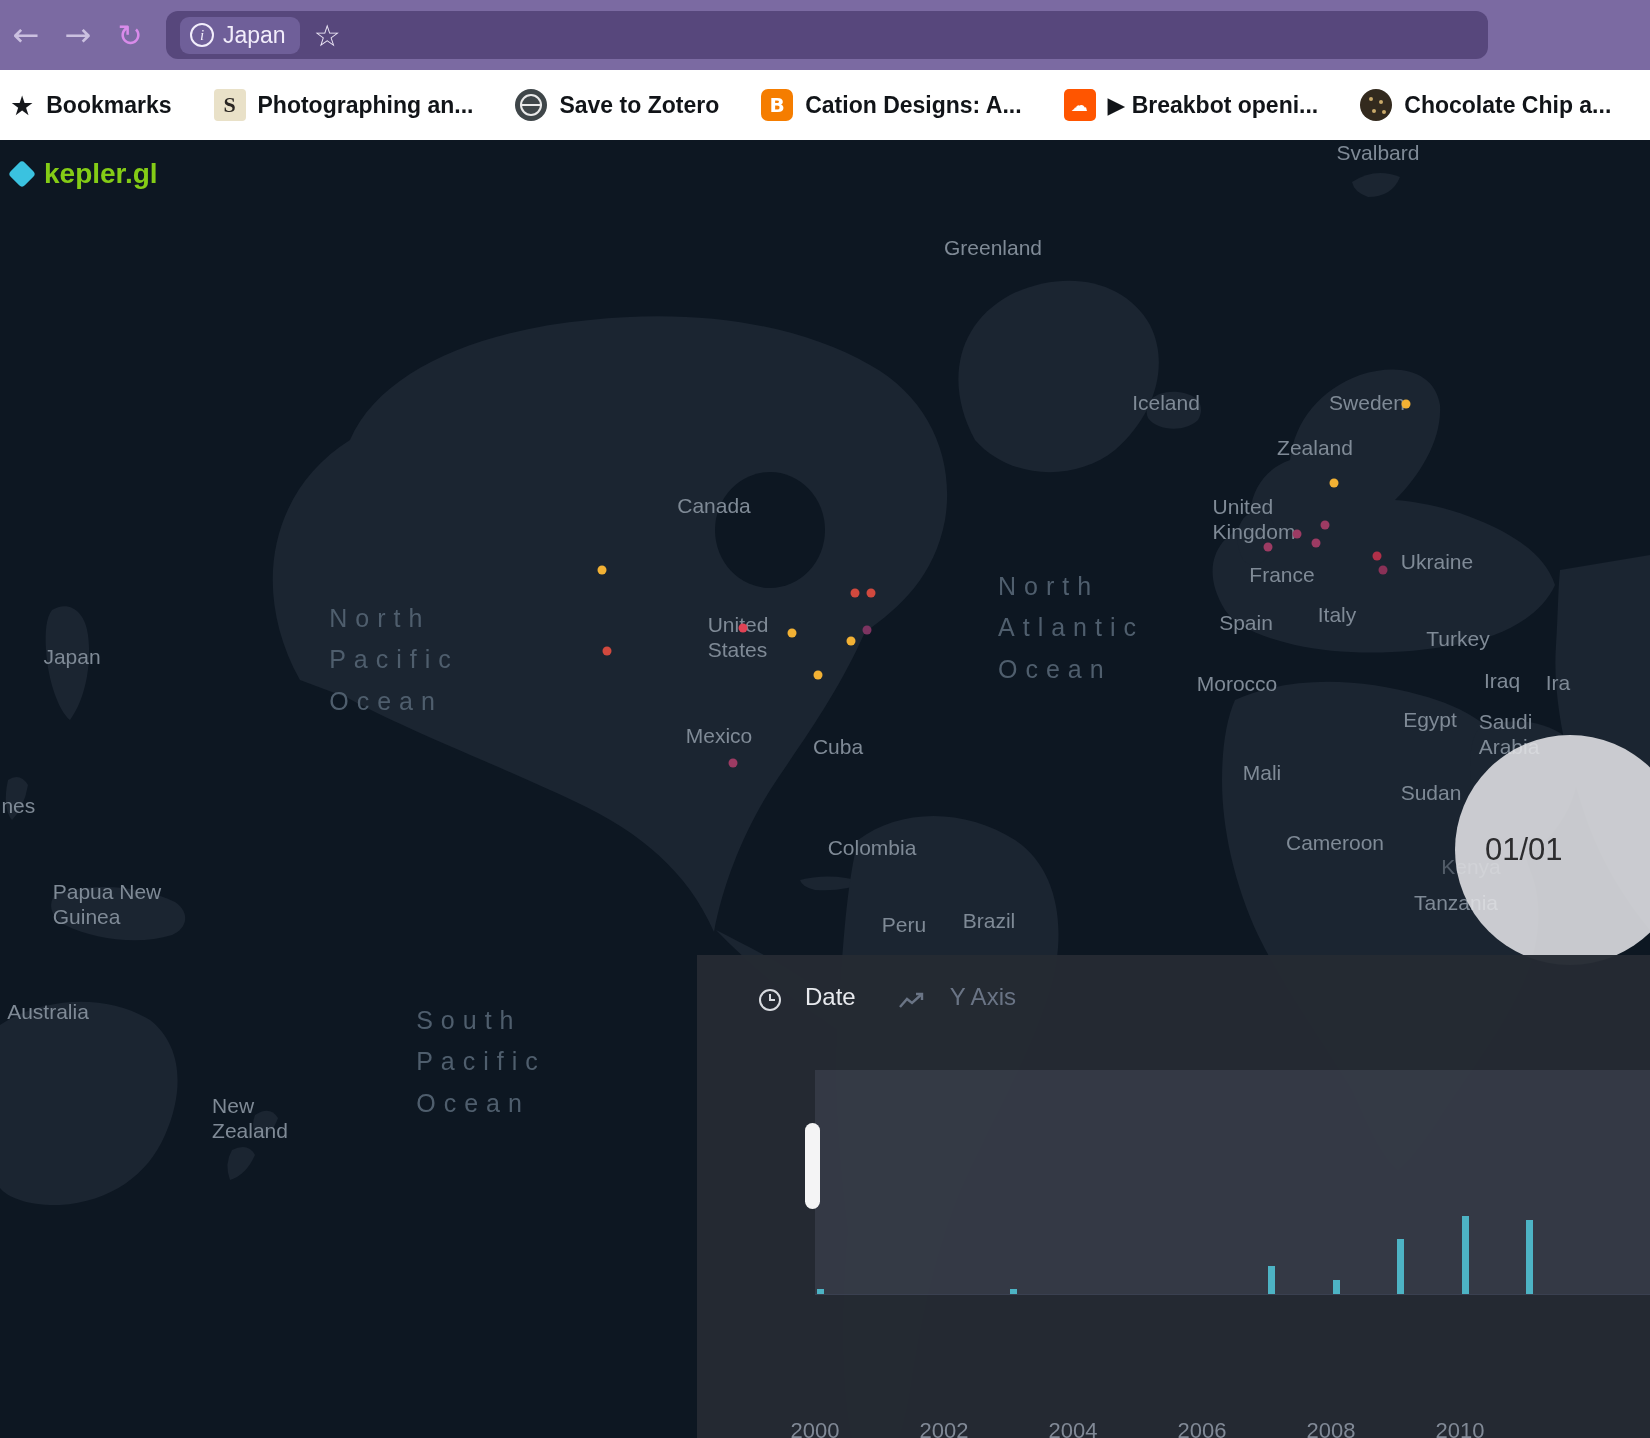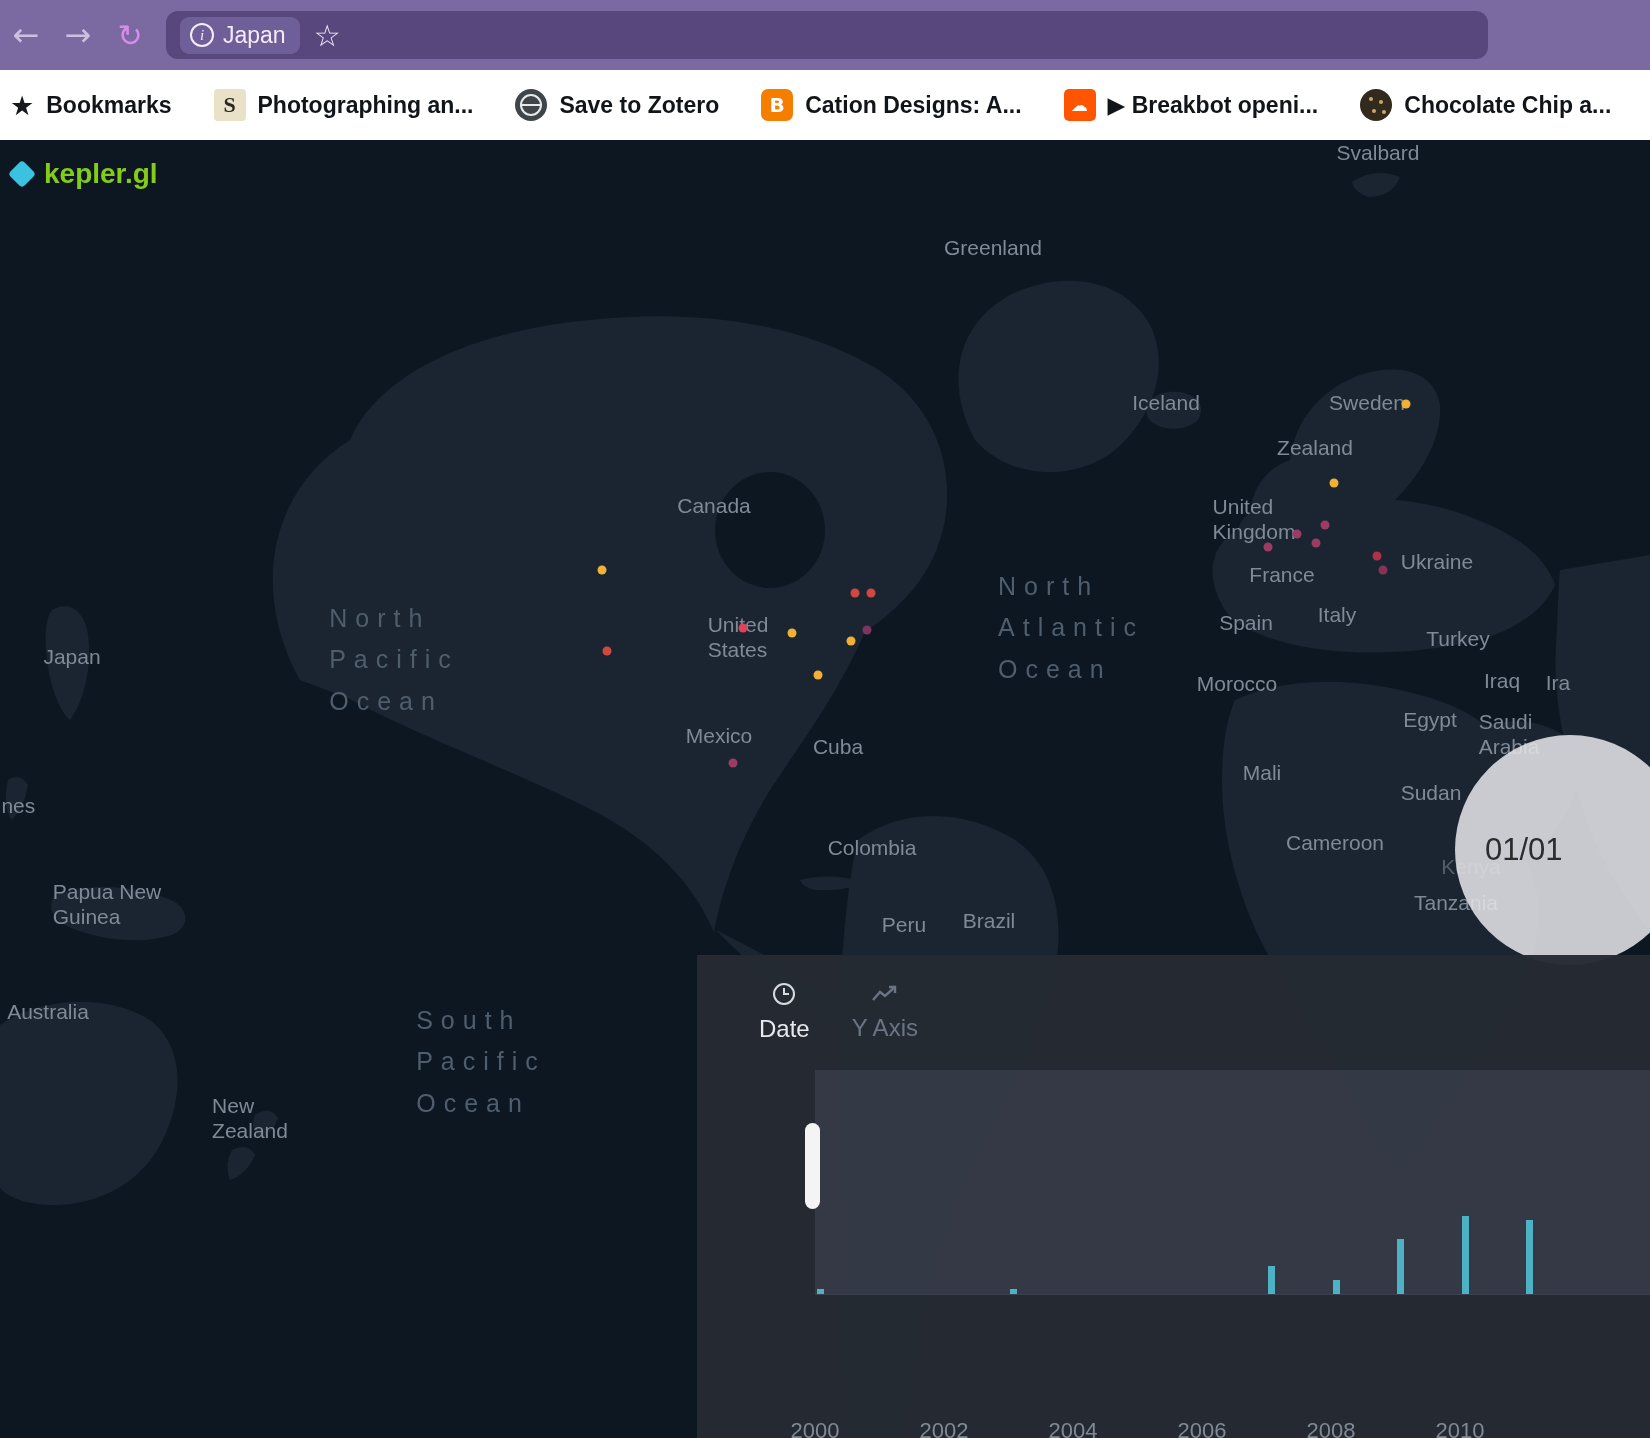--- a/index.html
+++ b/index.html
@@ -41,21 +41,21 @@
   .logo{position:absolute;left:12px;top:18px;display:flex;align-items:center;gap:12px;z-index:6;}
   .logo-diamond{width:20px;height:20px;background:#3ac2e0;transform:rotate(45deg);border-radius:4px;}
   .logo-text{color:#84cc16;font-size:28px;font-weight:bold;text-align:right;}
 
   .time-circle{position:absolute;left:1455px;top:595px;width:230px;height:230px;border-radius:50%;background:rgba(226,226,230,0.88);z-index:4;display:flex;align-items:center;}
   .time-text{margin-left:30px;color:#2c2c2e;font-size:31px;}
 
   
   .filter-panel{position:absolute;left:697px;top:815px;width:953px;height:483px;background:rgba(37,42,51,0.97);z-index:5;}
   .panel-tabs{position:absolute;left:62px;top:28px;display:flex;align-items:center;gap:42px;}
-  .ptab{display:flex;align-items:center;gap:10px;font-size:24px;color:#6a7485;cursor:pointer;flex-direction:column;}
+  .ptab{display:flex;align-items:flex-end;gap:24px;font-size:24px;color:#6a7485;cursor:pointer;}
   .ptab.active{color:#e8eaee;}
   .clock-icon{width:22px;height:22px;border:2px solid #d8dbe0;border-radius:50%;position:relative;display:inline-block;}
   .clock-icon::before{content:"";position:absolute;left:8px;top:3px;width:2px;height:7px;background:#d8dbe0;}
   .clock-icon::after{content:"";position:absolute;left:8px;top:8px;width:6px;height:2px;background:#d8dbe0;}
   .histogram{position:absolute;left:118px;top:115px;width:835px;height:225px;border-bottom:1px solid #3a4050;}
   .brush{position:absolute;left:0;top:0;width:100%;height:100%;background:rgba(145,155,180,0.15);}
   .handle{position:absolute;left:-10px;top:53px;width:15px;height:86px;border-radius:8px;background:#f4f4f5;cursor:ew-resize;z-index:2;}
   .bar{position:absolute;bottom:0;width:7px;}
   .axis{position:absolute;left:0;top:463px;width:953px;height:30px;}
   .axis .tick{position:absolute;transform:translateX(-50%);font-size:22px;color:#818996;top:0;}

